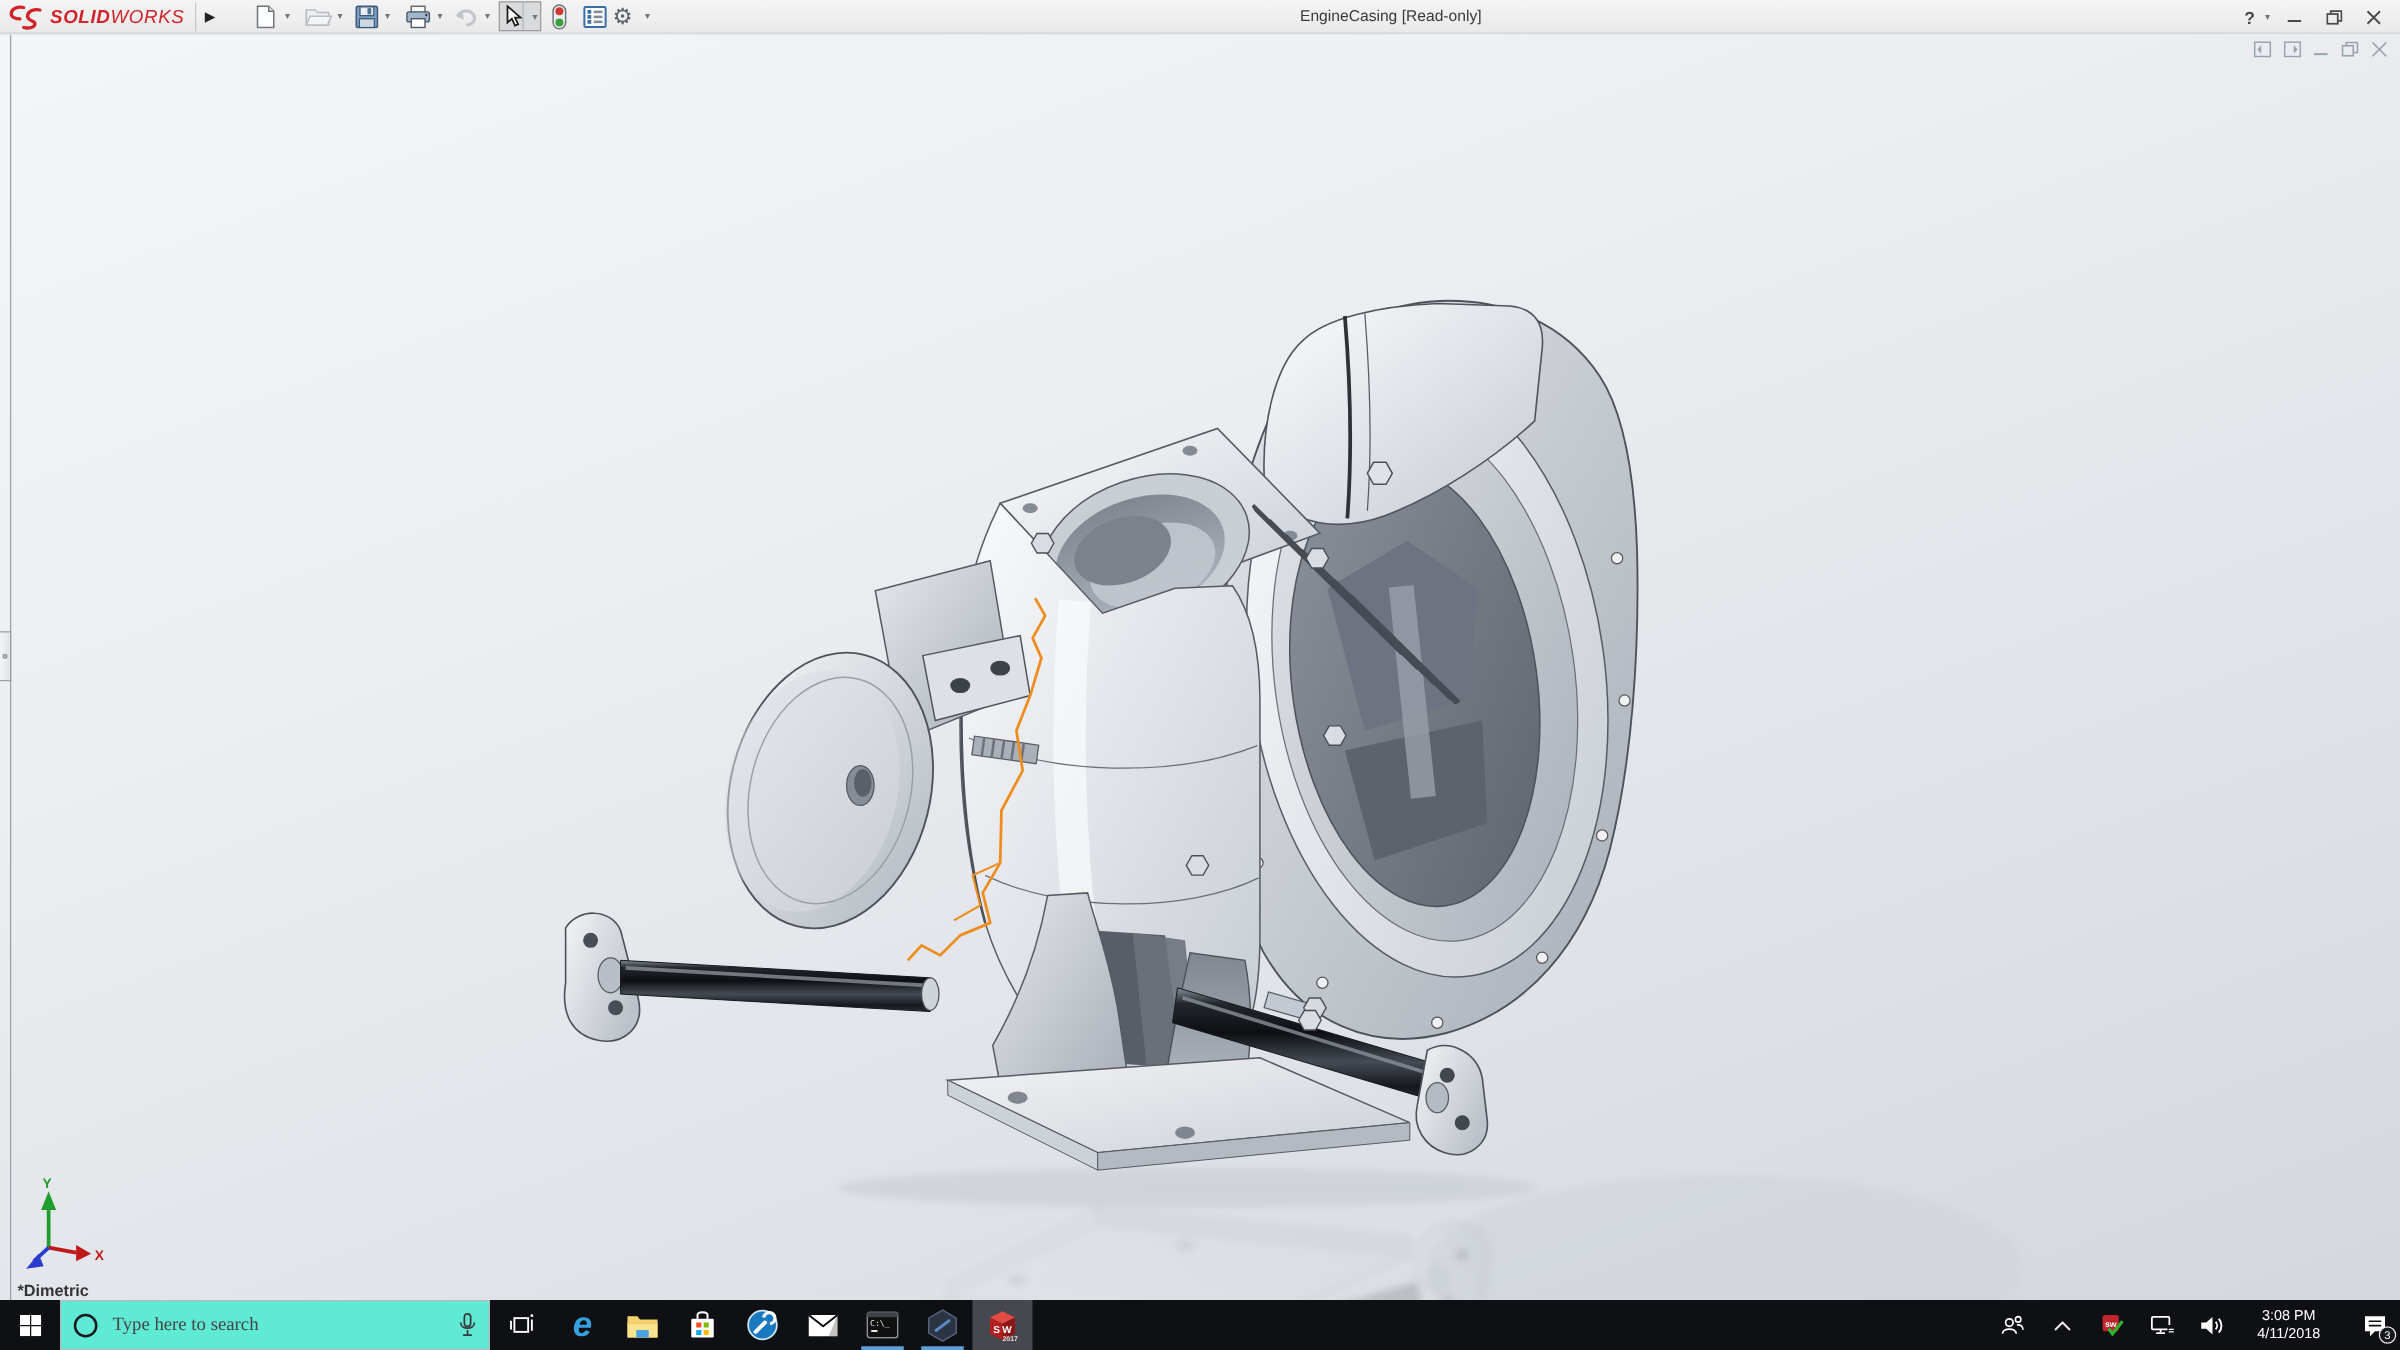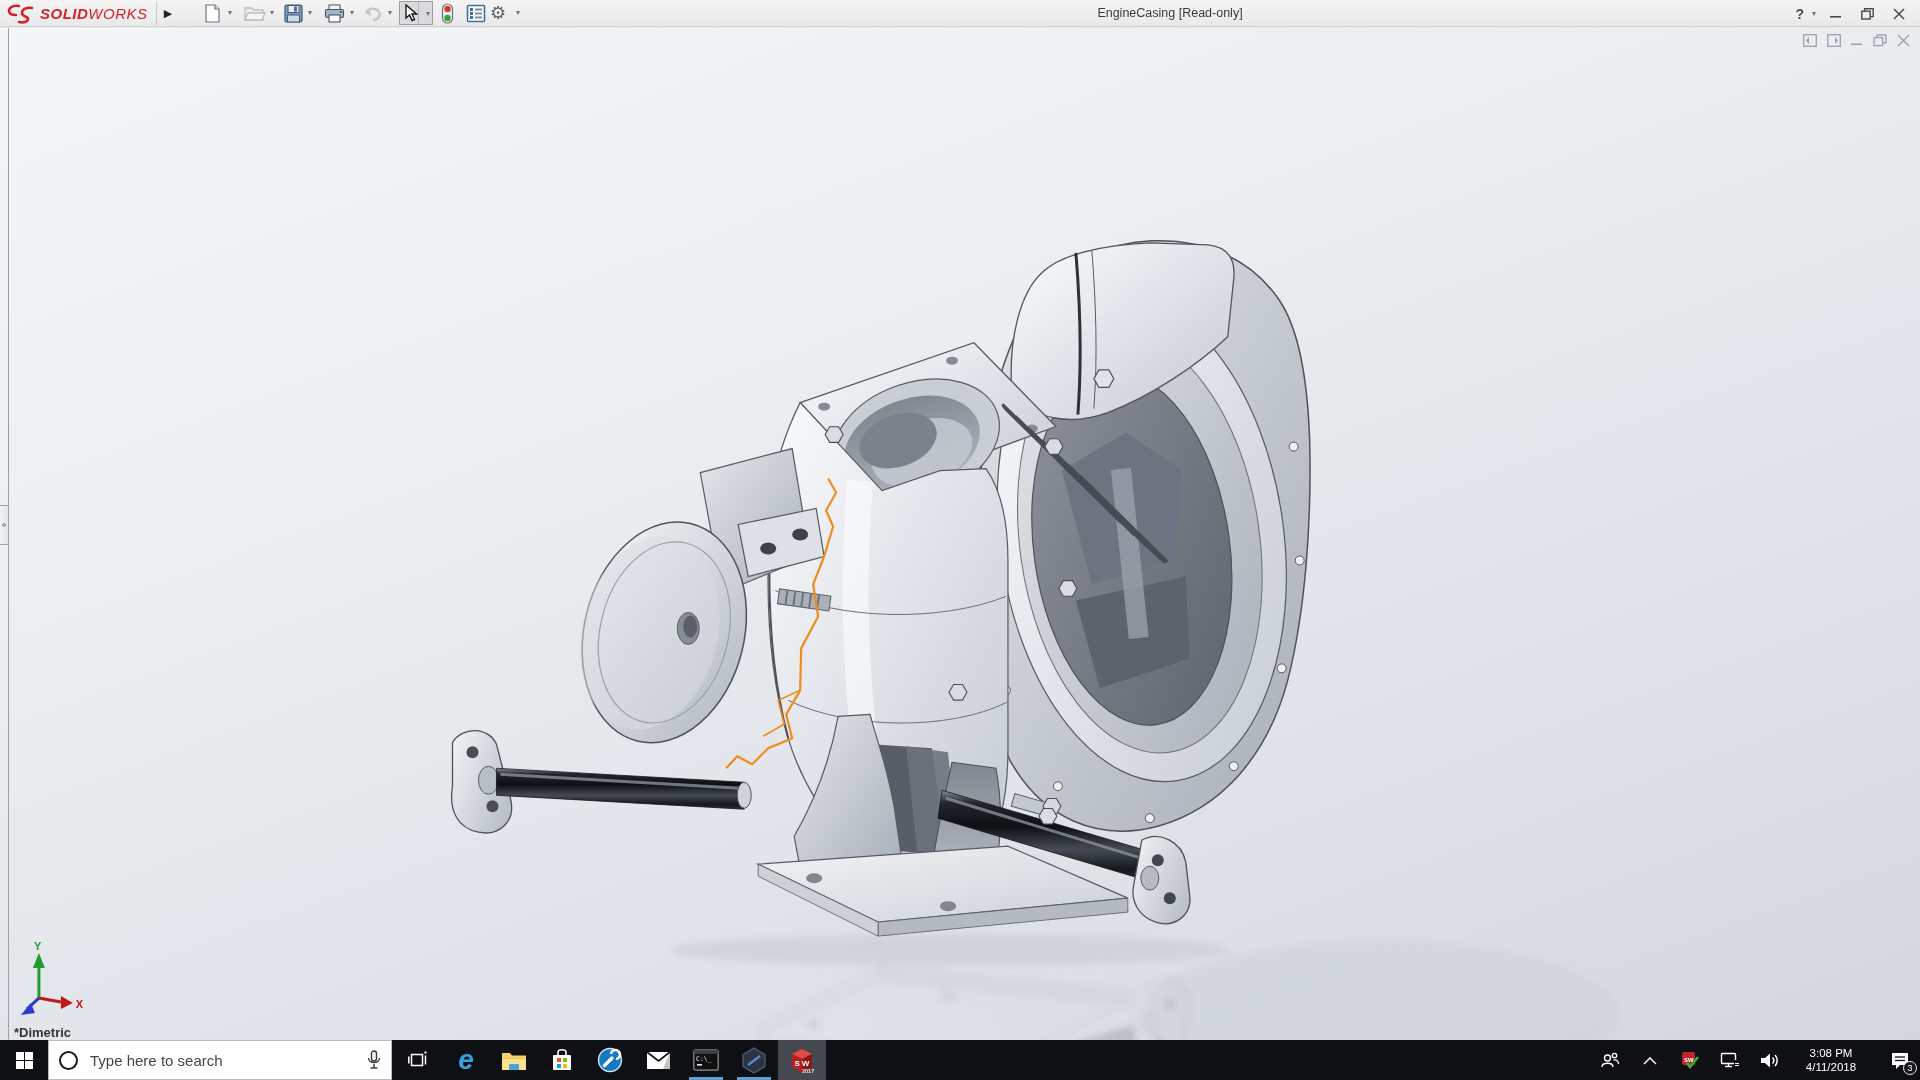--- a/index.html
+++ b/index.html
@@ -16,41 +16,41 @@
   #logo .brand{font-size:15px;font-style:italic;letter-spacing:.5px;color:#d2232a;}
   #logo .brand b{font-weight:bold;}
   #logo-sep{position:absolute;left:156px;top:2px;height:23px;width:1px;background:#c6c8cb;}
   #flyout{position:absolute;left:160px;top:3px;width:16px;height:21px;display:flex;align-items:center;justify-content:center;color:#222;font-size:11px;cursor:default;}
   .tbtn{position:absolute;top:2px;height:22px;display:flex;align-items:center;justify-content:center;}
   .drop{position:absolute;top:8px;font-size:8px;color:#707478;}
   #sel-box{position:absolute;left:399px;top:1px;width:34px;height:24px;background:#d9dadc;border:1px solid #9b9da0;}
   #sel-box .arrow-ico{position:absolute;left:4px;top:2px;}
   #sel-box .sep{position:absolute;right:13px;top:0;bottom:0;width:1px;background:#b5b7ba;}
   #title-text{position:absolute;left:1040px;top:0;width:260px;height:39px;line-height:27px;
-    text-align:center;font-size:12.5px;color:#3a3a3a;}
+    font-size:12.5px;color:#3a3a3a;}
   #win-controls{position:absolute;right:8px;top:0;height:27px;display:flex;align-items:center;gap:6px;}
   #help-btn{font-size:14px;font-weight:bold;color:#4a4a4a;padding:0 2px;}
   .wc{width:26px;height:20px;display:flex;align-items:center;justify-content:center;}
 
   
   #viewport{position:absolute;left:0;top:28px;width:1920px;height:1012px;
     background:linear-gradient(160deg,#f4f5f7 0%,#eceef1 35%,#dfe2e7 70%,#d4d8de 100%);}
   #panel-edge{position:absolute;left:8px;top:0;bottom:0;width:1px;background:#9aa0a6;}
   #panel-tab{position:absolute;left:0;top:477px;width:9px;height:40px;background:linear-gradient(90deg,#f2f3f5,#e2e4e8);
     border:1px solid #9aa0a6;border-left:none;}
   #panel-tab .dot{position:absolute;left:2px;top:17px;width:4px;height:4px;border-radius:50%;background:#b9bdc2;border:1px solid #8f959b;}
   #doc-controls{position:absolute;right:10px;top:5px;display:flex;align-items:center;gap:10px;}
   #view-label{position:absolute;left:14px;top:997px;font-size:13px;font-weight:bold;color:#333;}
   #graphics{position:absolute;left:0;top:0;width:1920px;height:1012px;}
 
   
   #taskbar{position:absolute;left:0;top:1040px;width:1920px;height:40px;background:#0f1013;}
   #start-btn{position:absolute;left:0;top:0;width:48px;height:40px;display:flex;align-items:center;justify-content:center;}
-  #search-box{position:absolute;left:48px;top:0;width:344px;height:40px;background:#ffffff;
-    display:flex;align-items:center;border:1px solid #b8babd;}
+  #search-box{position:absolute;left:48px;top:0;width:344px;height:40px;background:#5eead4;
+    display:flex;align-items:center;border:1px solid #b8babd;font-family:Liberation Serif, serif;}
   #search-box .ring{width:19px;height:19px;border-radius:50%;border:2.5px solid #1b1b1b;margin:0 12px 0 10px;}
   #search-box .ph{font-size:15px;color:#454545;flex:1;}
   #search-box .mic{margin-right:10px;}
   .tb-cell{position:absolute;top:0;width:48px;height:40px;display:flex;align-items:center;justify-content:center;}
   .tb-cell.running:after{content:"";position:absolute;left:7px;right:7px;bottom:0;height:3px;background:#5f9fd6;}
   .tb-cell.active{background:#45484e;}
   #tray{position:absolute;right:0;top:0;height:40px;display:flex;align-items:center;gap:16px;}
   .tray-ico{width:24px;height:40px;display:flex;align-items:center;justify-content:center;}
   #clock{width:66px;text-align:center;color:#fff;font-size:11.5px;line-height:14px;padding:0 4px;}
   #action-center{position:relative;width:40px;height:40px;display:flex;align-items:center;justify-content:center;}

